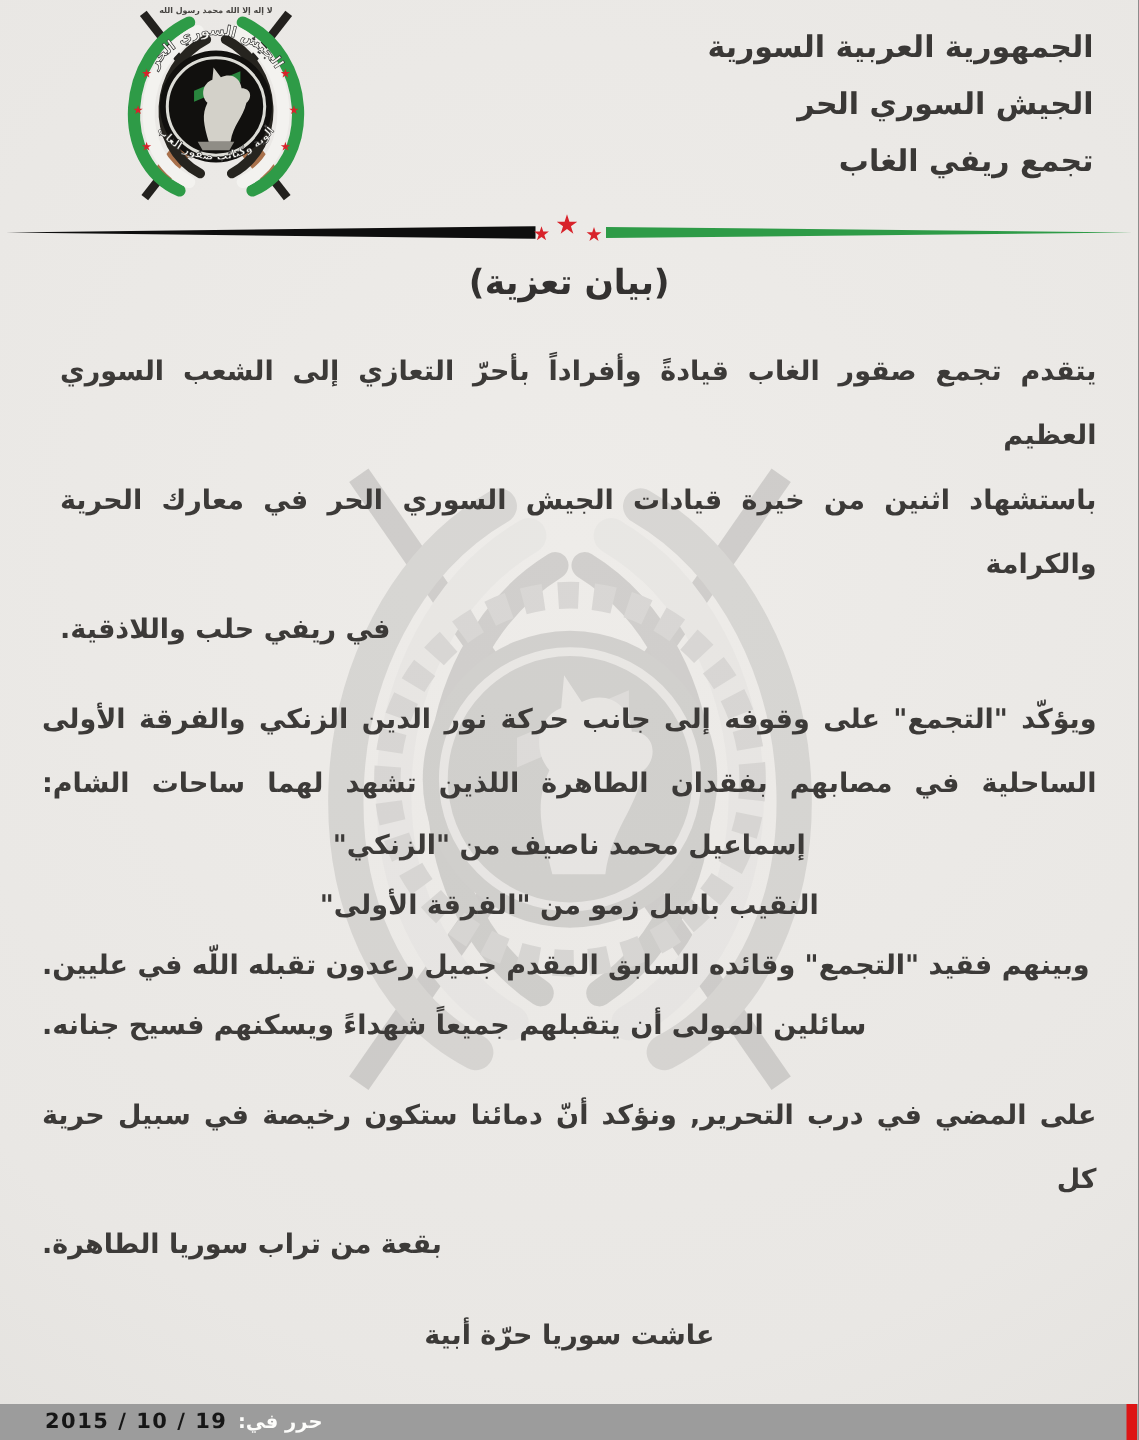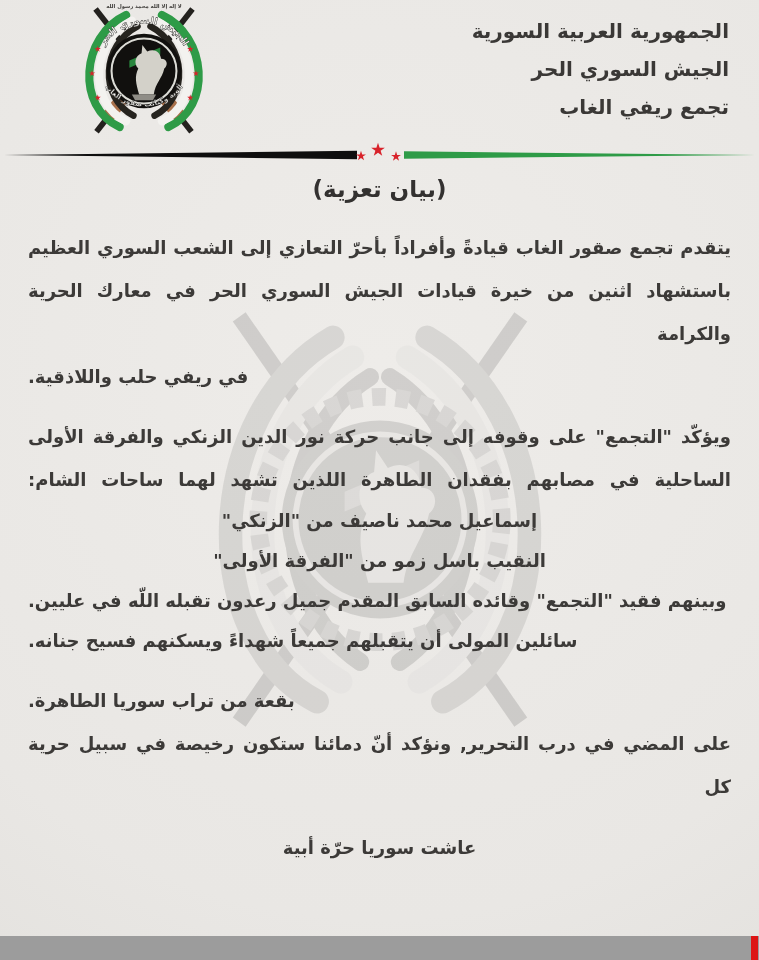--- a/index.html
+++ b/index.html
@@ -28,21 +28,21 @@
     width:432px;height:475px;opacity:.15;filter:grayscale(1);
     z-index:0;pointer-events:none;
   }
   .watermark svg{width:100%;height:100%;}
   
   .content{
     position:relative;z-index:1;direction:rtl;padding:0 28px;
     font-weight:bold;font-size:18px;color:#3c3a38;
   }
   .para{margin:0;}
-  .p1{margin-top:24px;}
+  .p1{margin-top:24px;margin-left:12px;}
   .p2{margin-top:17px;}
   .p4{margin-top:18px;}
   .line{line-height:43px;}
   .names .line,.p3 .line{line-height:40px;}
   .fill{text-align:justify;text-align-last:justify;}
   .end{text-align:left;}
   .center{text-align:center;}
   .closing{margin-top:18px;text-align:center;line-height:43px;}
   
   .footer{
@@ -167,24 +167,28 @@
       <div class="line center">إسماعيل محمد ناصيف من "الزنكي"</div>
       <div class="line center">النقيب باسل زمو من "الفرقة الأولى"</div>
     </div>
 
     <div class="para p3">
       <div class="line end">وبينهم فقيد "التجمع" وقائده السابق المقدم جميل رعدون تقبله اللّه في عليين.</div>
       <div class="line end">سائلين المولى أن يتقبلهم جميعاً شهداءً ويسكنهم فسيح جنانه.</div>
     </div>
 
     <div class="para p4">
+      <div class="line fill">على المضي في درب التحرير, ونؤكد أنّ دمائنا ستكون رخيصة في سبيل حرية كل</div>
       <div class="line end">بقعة من تراب سوريا الطاهرة.</div>
-      <div class="line fill">على المضي في درب التحرير, ونؤكد أنّ دمائنا ستكون رخيصة في سبيل حرية كل</div>
     </div>
 
     <div class="closing">عاشت سوريا حرّة أبية</div>
   </div>
 
   <div class="footer">
+    <div class="footer-inner">
+      <span class="footer-date" dir="ltr">2015 / 10 / 19</span>
+      <span class="footer-label">حرر في:</span>
+    </div>
     <div class="footer-red"></div>
   </div>
 
 </div>
 
 </body></html>

